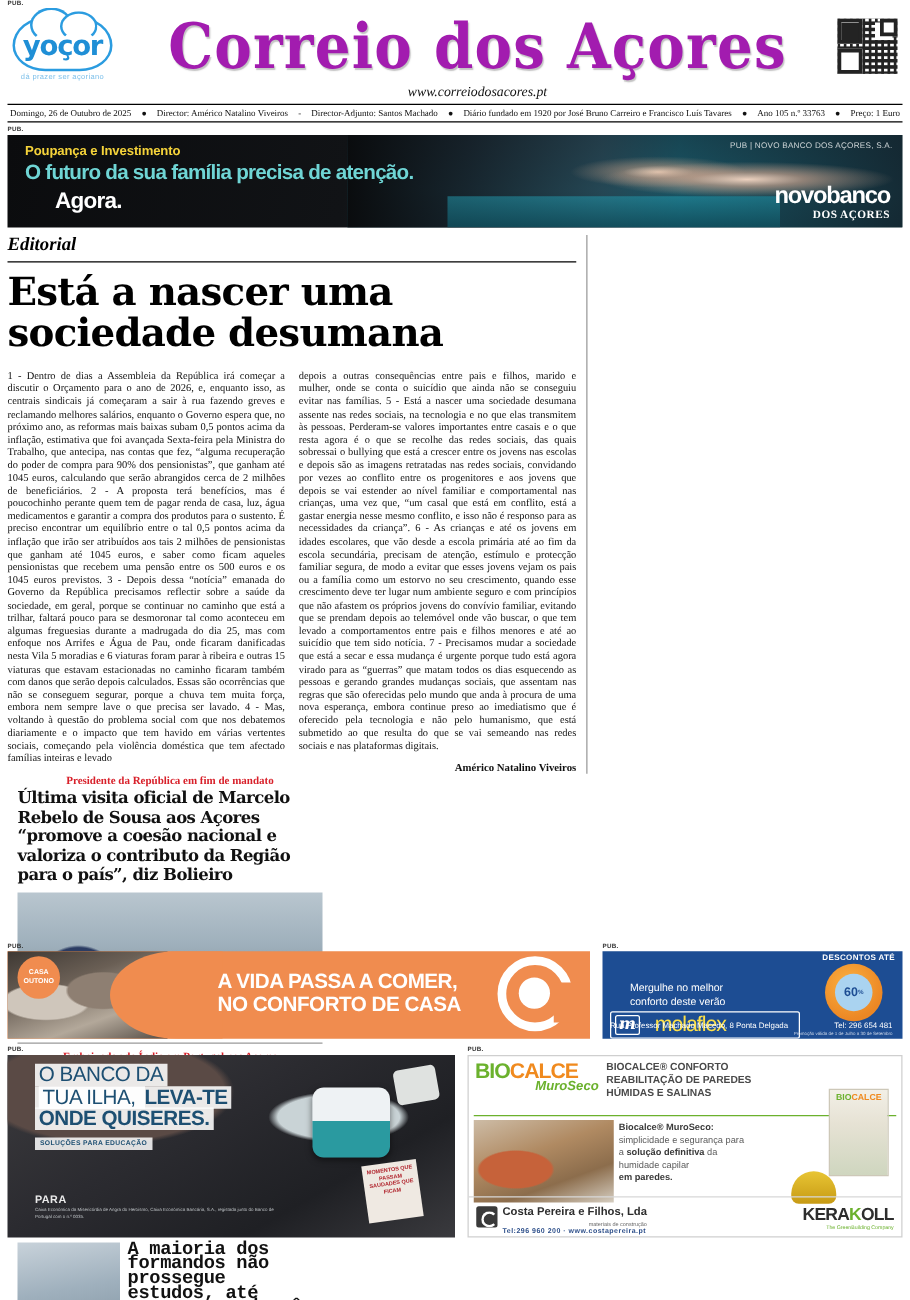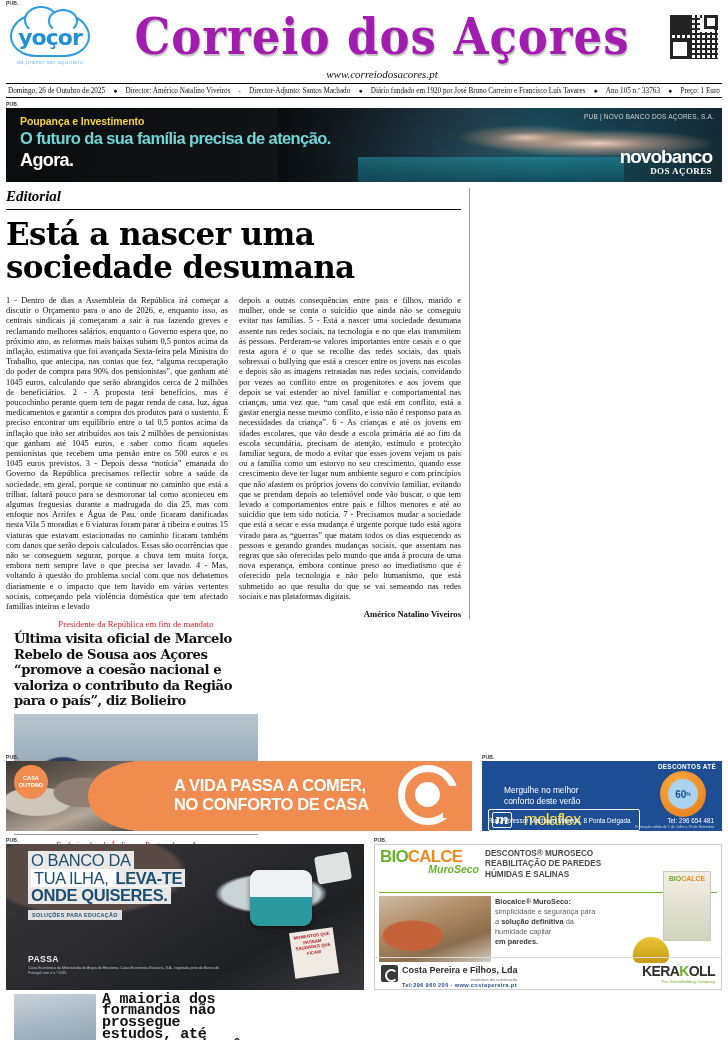--- a/index.html
+++ b/index.html
@@ -114,21 +114,21 @@
   .banner-kicker {
     font-family: "Liberation Sans", sans-serif; font-weight: bold;
     font-size: 10.5px; color: #f5d33a; letter-spacing: -.1px;
   }
   .banner-h1 {
     font-family: "Liberation Sans", sans-serif; font-weight: bold;
     font-size: 16.5px; color: #6fd5d5; letter-spacing: -.6px; margin-top: 2px;
   }
   .banner-h2 {
     font-family: "Liberation Sans", sans-serif; font-weight: bold;
-    font-size: 18px; color: #ffffff; letter-spacing: -.6px; margin-top: 2px;
+    font-size: 18px; color: #ffffff; letter-spacing: -.6px; margin-top: 2px; margin-left: 24px;
   }
   .banner-advertiser {
     position:absolute; right: 8px; top: 5px; z-index: 4;
     font-family:"Liberation Sans",sans-serif; font-size:6.5px; color:#cfd6d8; letter-spacing:.2px;
   }
   .nb-logo { position: absolute; right: 10px; bottom: 6px; z-index: 4; text-align: right; }
   .nb-logo .nb1 {
     font-family: "Liberation Sans", sans-serif; font-weight: bold;
     font-size: 19px; color: #fff; letter-spacing: -1px; line-height: 18px;
   }
@@ -160,21 +160,21 @@
   }
   .edit-body p { margin-bottom: 0; text-indent: 0; }
   .byline {
     text-align: right; font-family: "Liberation Serif", serif;
     font-weight: bold; font-size: 8.6px; margin-top: 7px;
   }
 
   
   .story { margin-bottom: 5px; }
   .kicker {
-    font-family: "Liberation Serif", serif; font-weight: normal;
+    font-family: "Liberation Serif", serif; font-weight: bold;
     font-size: 8.8px; color: #d8202a; text-align: center; margin-bottom: 2px;
   }
   .head-serif {
     font-family: "DejaVu Serif", serif; font-weight: bold;
     font-size: 13.2px; line-height: 15.5px; color: #111; letter-spacing: -.45px;
   }
   .photo {
     width: 100%; height: 108px; margin-top: 5px; position: relative; overflow: hidden;
     background: linear-gradient(170deg,#c8d2da 0%,#9fb0bd 45%,#7d8f9c 100%);
   }
@@ -587,35 +587,35 @@
       <div class="ad-banco-inner">
         <div class="banco-patch1"></div>
         <div class="banco-phone"></div>
         <div class="banco-patch2">MOMENTOS QUE PASSAM SAUDADES QUE FICAM</div>
         <div class="banco-title">
           <div><span>O BANCO DA</span></div>
           <div><span><span>TUA ILHA, </span><b>LEVA-TE</b></span></div>
           <div><span><b>ONDE QUISERES.</b></span></div>
         </div>
         <div class="banco-sub">SOLUÇÕES PARA EDUCAÇÃO</div>
-        <div class="banco-logo">PASSA</div>
+        <div class="banco-logo">PARA</div>
         <div class="banco-fine">Caixa Económica da Misericórdia de Angra do Heroísmo, Caixa Económica Bancária, S.A., registada junto do Banco de Portugal com o n.º 0035.</div>
       </div>
     </div>
 
     <div class="ad-bio">
       <div class="pub-label">PUB.</div>
       <div class="ad-bio-inner">
         <div class="bio-top">
           <div class="bio-logo">
             <div class="l1"><span class="g">BIO</span><span class="o">CALCE</span></div>
             <div class="l2">MuroSeco</div>
           </div>
           <div class="bio-head">
-            <div>DESCONTOS® MUROSECO</div>
+            <div>BIOCALCE® CONFORTO</div>
             <div>REABILITAÇÃO DE PAREDES</div>
             <div>HÚMIDAS E SALINAS</div>
           </div>
         </div>
         <div class="bio-sep"></div>
         <div class="bio-mid">
           <div class="bio-photo"></div>
           <div class="bio-text">
             <div class="bt1">Biocalce® MuroSeco:</div>
             <div>simplicidade e segurança para</div>

